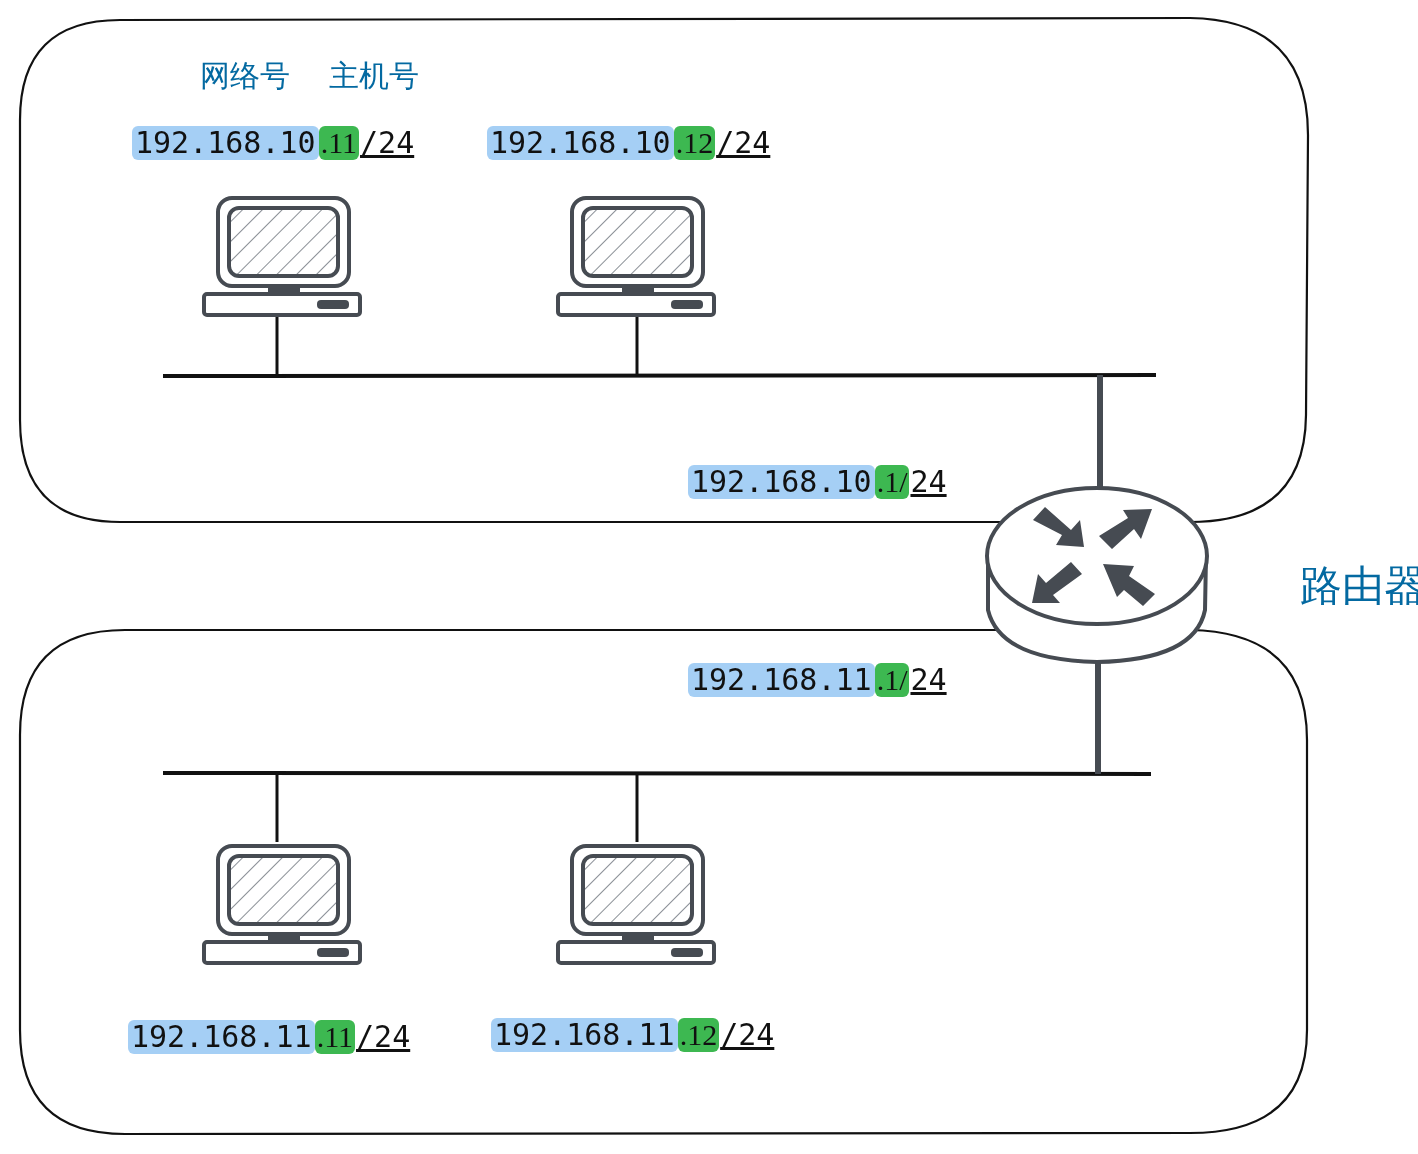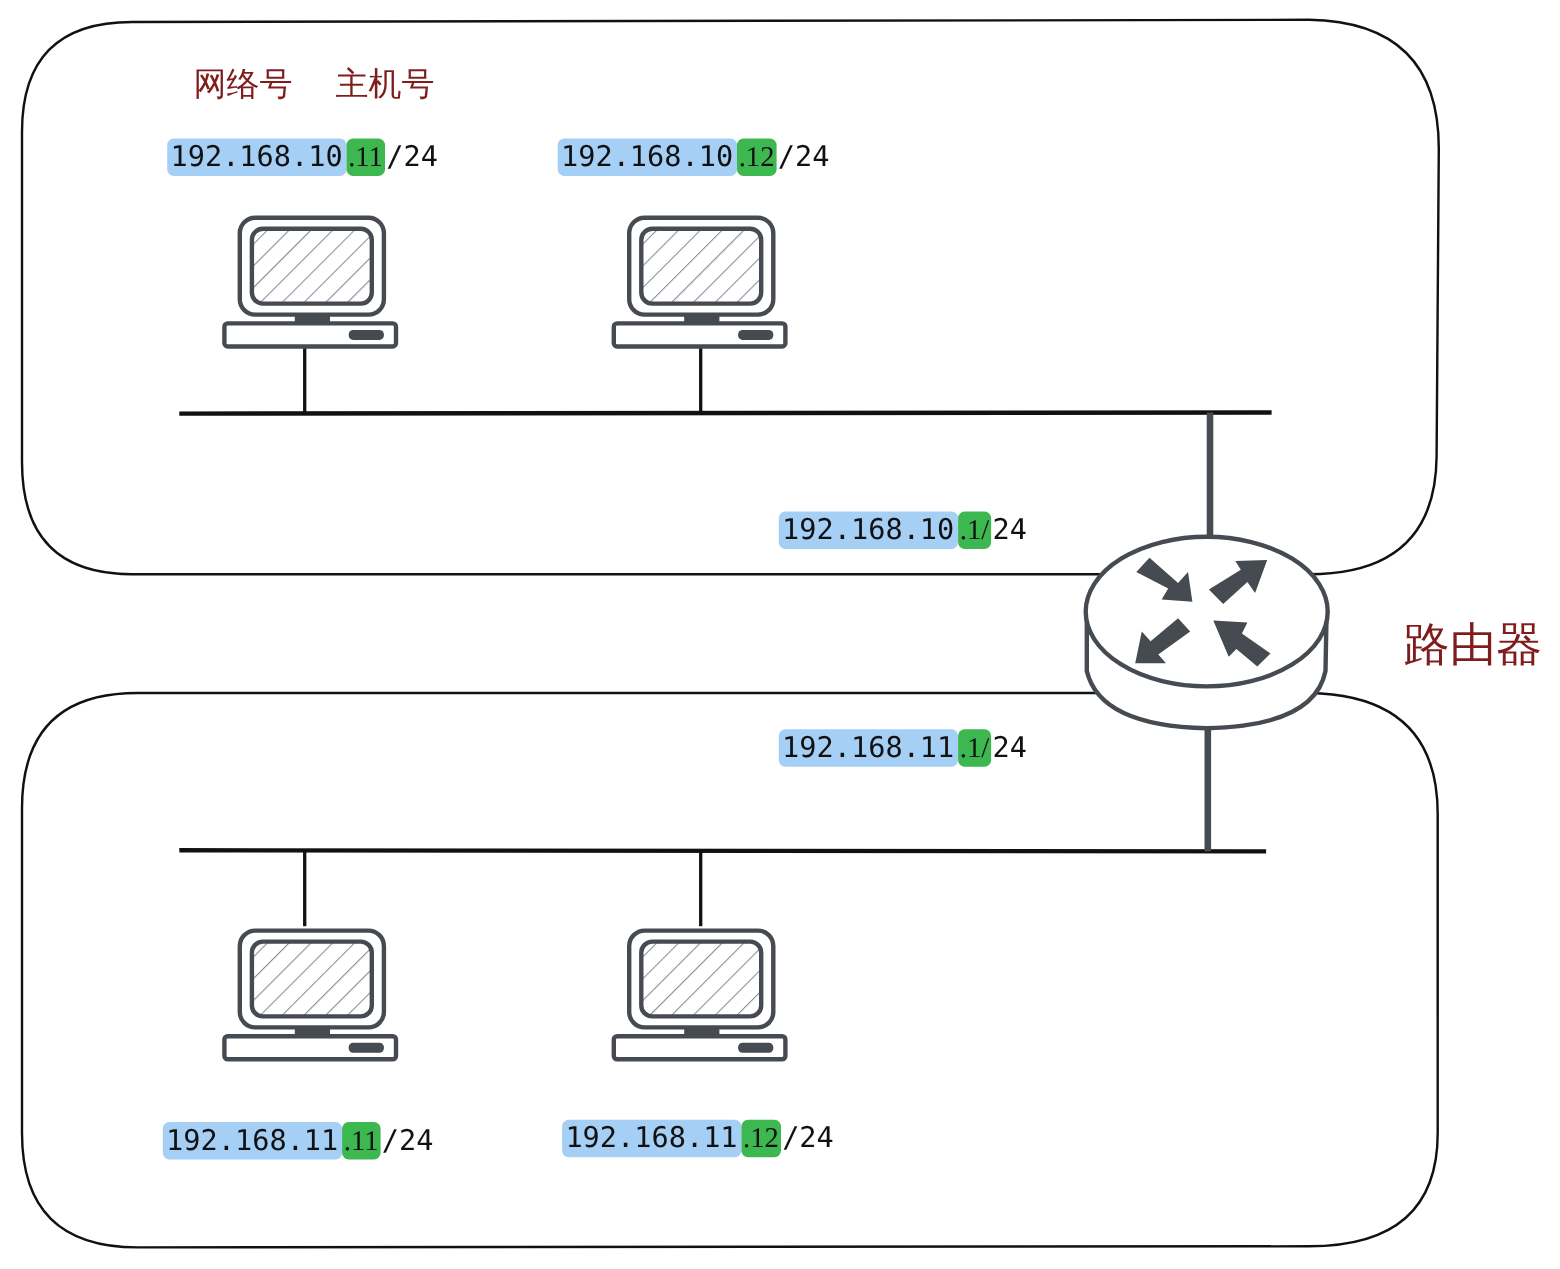--- a/index.html
+++ b/index.html
@@ -1,22 +1,22 @@
 <!DOCTYPE html>
 <html><head>
 <meta charset="utf-8">
 <style>
   html, body { margin:0; padding:0; background:#ffffff; }
   body { width:1418px; height:1154px; position:relative; overflow:hidden; font-family:"DejaVu Sans", sans-serif; }
   svg#diagram { position:absolute; left:0; top:0; }
-  .label-cn { position:absolute; font-family:"DejaVu Sans", sans-serif; font-size:30px; color:#7f1d1d; white-space:nowrap; }
-  .ip { position:absolute; font-family:"DejaVu Sans Mono", monospace; font-size:26px; color:#111; white-space:nowrap; line-height:34px; height:34px; display:flex; align-items:center;margin-left:20px; }
+  .label-cn { position:absolute; font-family:"DejaVu Sans", sans-serif; font-size:30px; color:#0369a1; white-space:nowrap;margin-left:24px; }
+  .ip { position:absolute; font-family:"DejaVu Sans Mono", monospace; font-size:30px; color:#111; white-space:nowrap; line-height:34px; height:34px; display:flex; align-items:center; }
   .ip .net { background:#a5cff5; border-radius:6px; padding:0 3px; }
   .ip .host { background:#3db851; border-radius:6px; padding:0 2px;font-family:Liberation Serif, serif; }
-  .ip .mask { padding-left:1px; }
+  .ip .mask { padding-left:1px;text-decoration:underline; }
 </style>
 </head>
 <body>
 
 <svg id="diagram" width="1418" height="1154" viewBox="0 0 1418 1154">
   <defs>
     <pattern id="hatch" patternUnits="userSpaceOnUse" width="14" height="14" patternTransform="rotate(45)">
       <line x1="0" y1="0" x2="0" y2="14" stroke="#8a8f96" stroke-width="2"></line>
     </pattern>
     <g id="computer">

